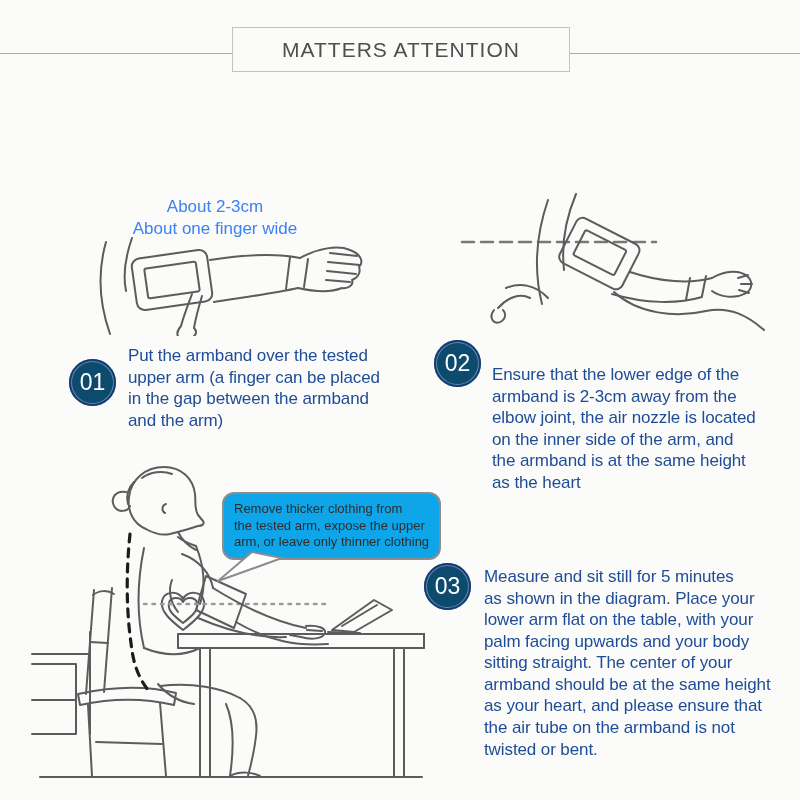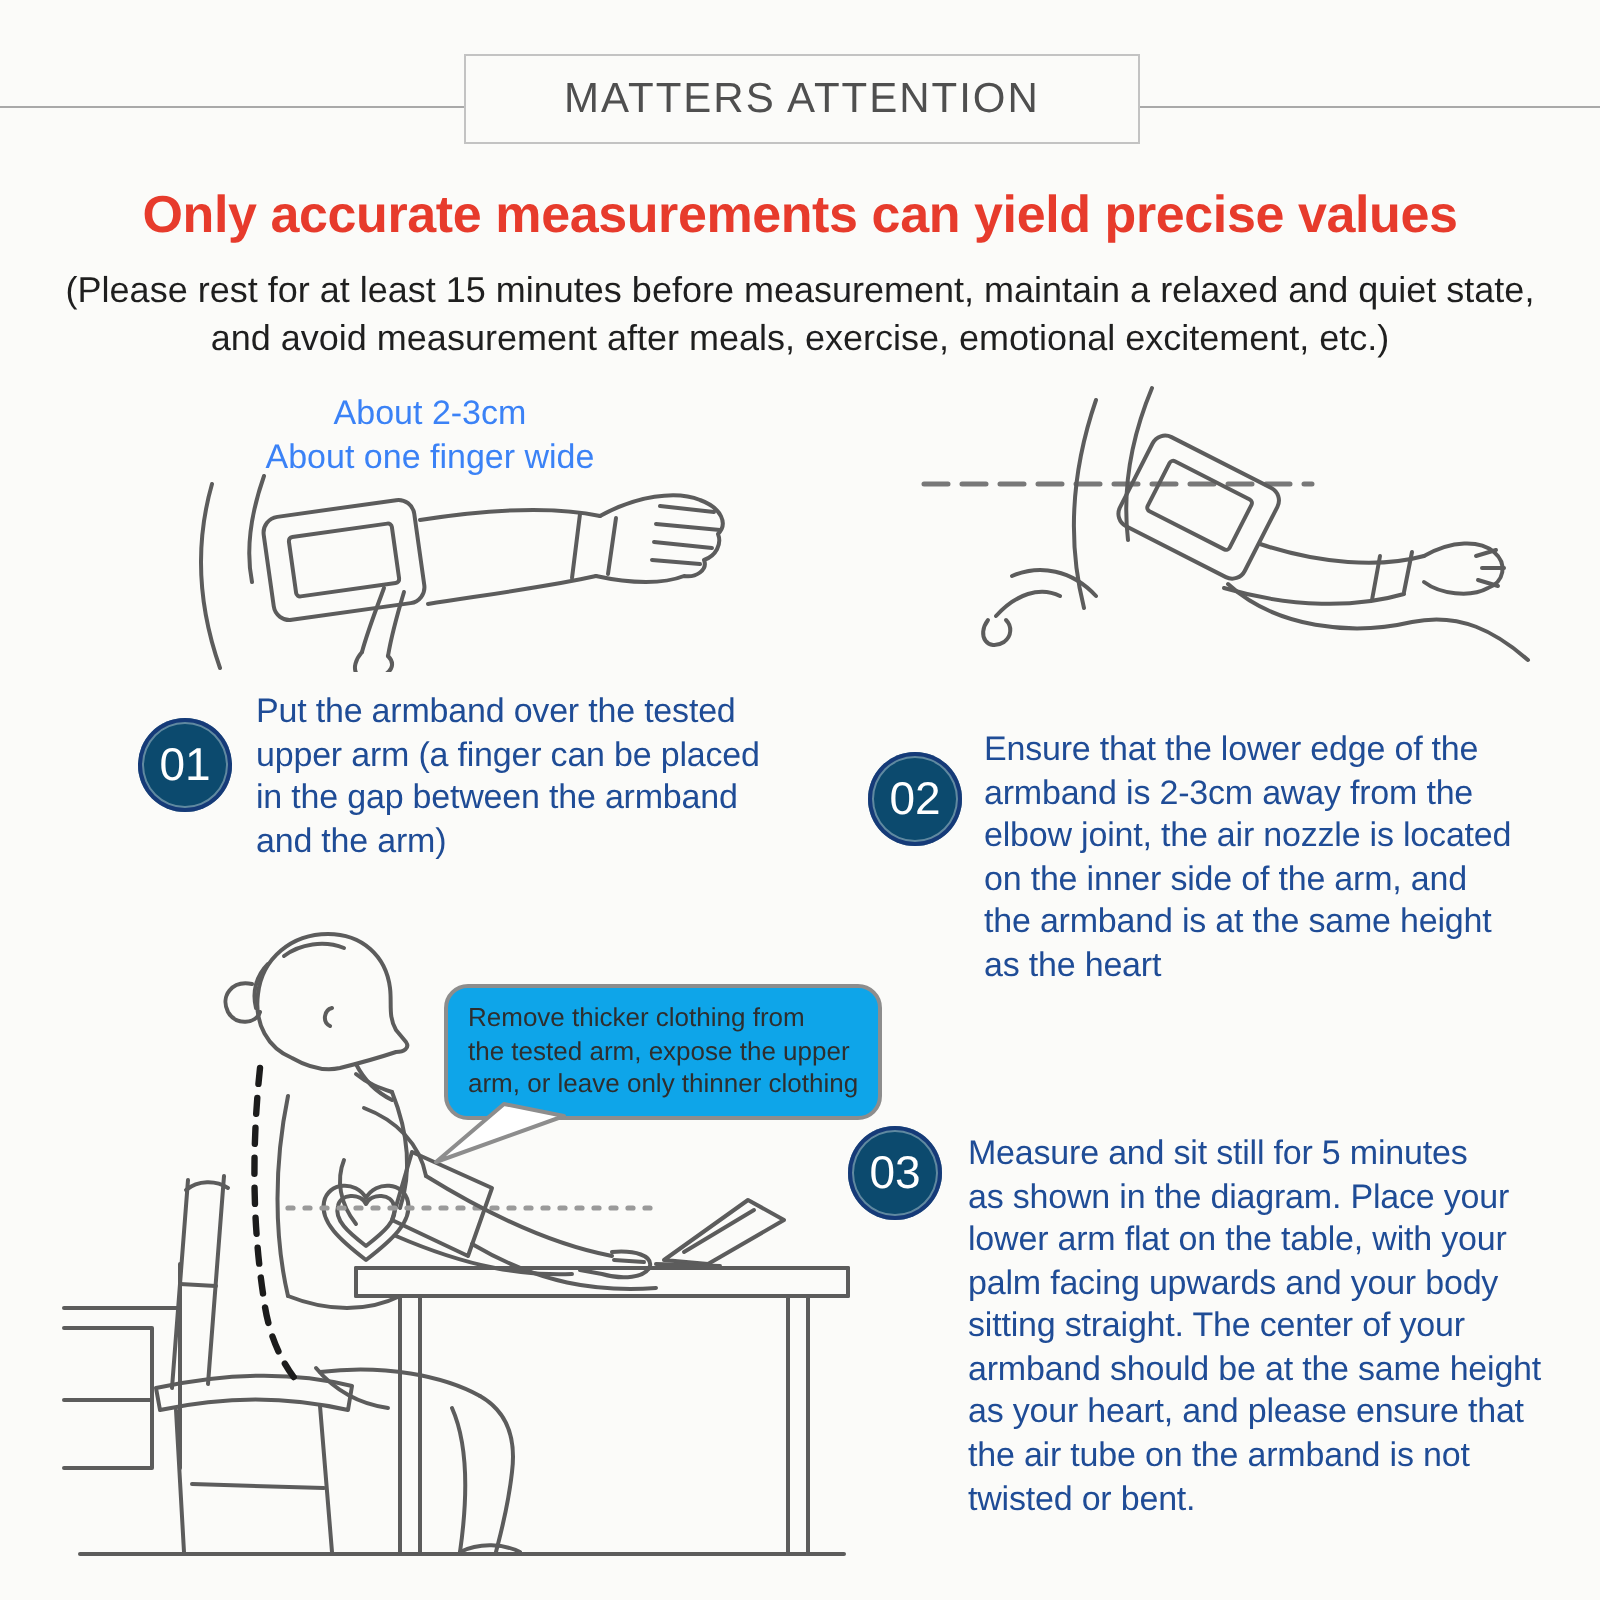--- a/index.html
+++ b/index.html
@@ -44,21 +44,21 @@
     z-index:3;
   }
   
   .step-badge{
     position:absolute; width:47px; height:47px; border-radius:50%;
     background:#0c4a6e; color:#ffffff; font-weight:normal; font-size:23px;
     display:flex; align-items:center; justify-content:center;
     box-shadow: inset 0 0 0 2px #153a78, inset 0 0 0 3px rgba(255,255,255,0.35);
   }
   .badge-1{ left:69px;  top:359px; }
-  .badge-2{ left:434px; top:376px; }
+  .badge-2{ left:434px; top:340px; }
   .badge-3{ left:424px; top:563px; }
   .step-text{
     position:absolute; font-size:17px; color:#1f4c96; line-height:1.27;
     letter-spacing:-0.1px; white-space:pre;
   }
   .step-text-1{ left:128px; top:345px; }
   .step-text-2{ left:492px; top:364px; }
   .step-text-3{ left:484px; top:566px; }
   
   .fig{ position:absolute; }
@@ -71,23 +71,20 @@
 </head>
 <body>
 
 <div class="canvas">
 
   <div class="header-rule"></div>
   <div class="header-box">
     <span class="header-title">MATTERS ATTENTION</span>
   </div>
 
-  <div class="main-heading">Only accurate measurements can yield precise values</div>
-  <div class="intro-note">(Please rest for at least 15 minutes before measurement, maintain a relaxed and quiet state,
-and avoid measurement after meals, exercise, emotional excitement, etc.)</div>
 
   <div class="fig1-caption">About 2-3cm
 About one finger wide</div>
 
   <svg class="fig" style="left:80px; top:236px;" width="300" height="100" viewBox="0 0 300 100">
     <path d="M26,6 C18,34 18,64 30,98"></path>
     <path d="M52,2 C45,22 43,40 46,55"></path>
     <g transform="rotate(-8 92 44)">
       <rect x="54" y="18" width="76" height="52" rx="8"></rect>
       <rect x="66" y="29" width="52" height="30" rx="2"></rect>

